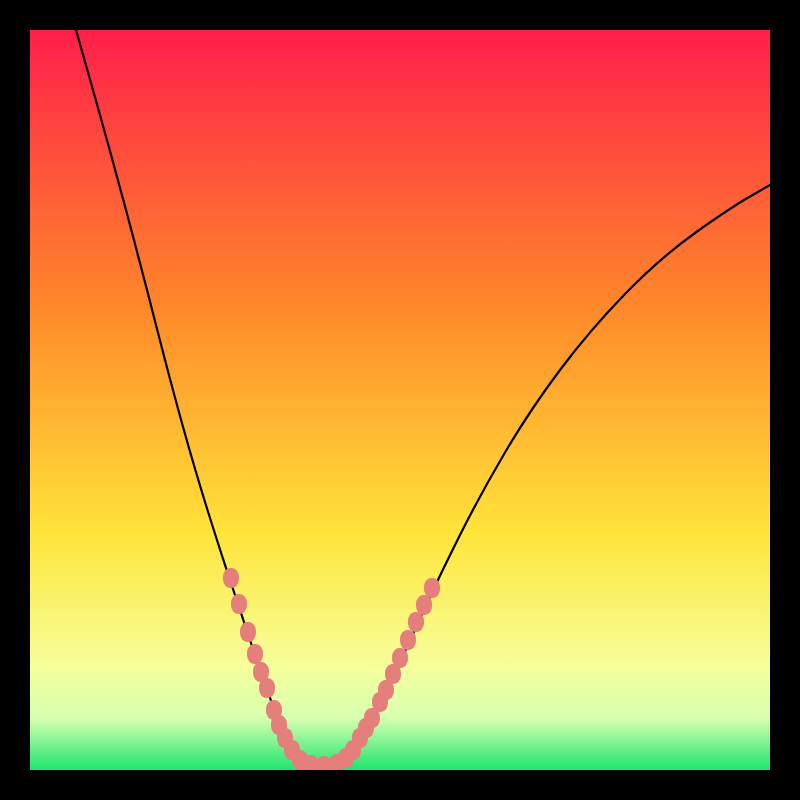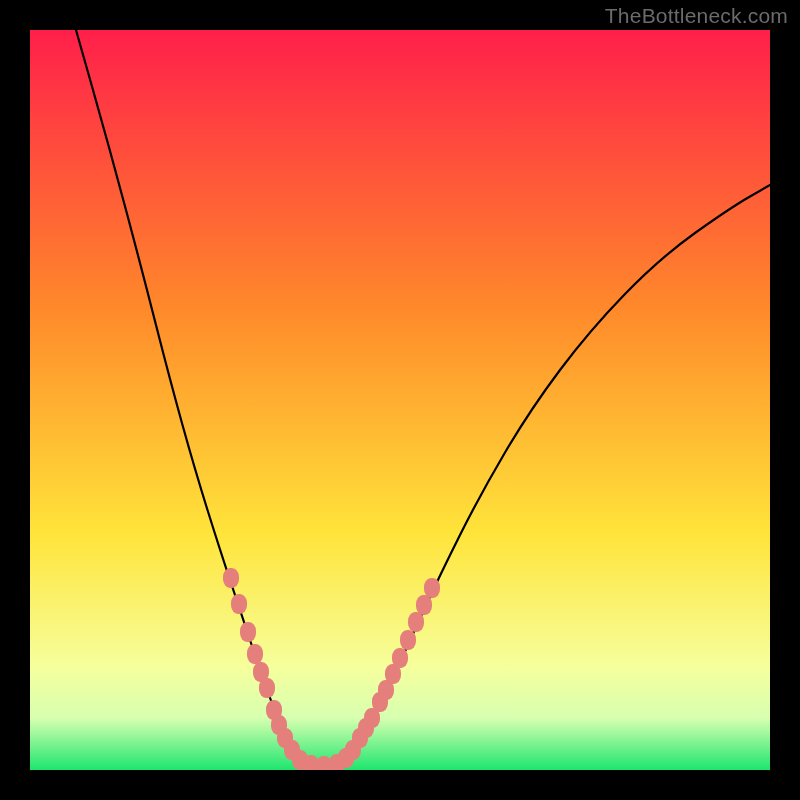--- a/index.html
+++ b/index.html
@@ -101,15 +101,14 @@
           <rect x="362" y="618" width="16" height="20" rx="7" ry="9" class="pt" fill="#e57f7b"></rect>
           <rect x="370" y="600" width="16" height="20" rx="7" ry="9" class="pt" fill="#e57f7b"></rect>
           <rect x="378" y="582" width="16" height="20" rx="7" ry="9" class="pt" fill="#e57f7b"></rect>
           <rect x="386" y="565" width="16" height="20" rx="7" ry="9" class="pt" fill="#e57f7b"></rect>
           <rect x="394" y="548" width="16" height="20" rx="7" ry="9" class="pt" fill="#e57f7b"></rect>
         </g>
     </svg>
 
   </div>
 
-  <div class="watermark">TheBottleneck.com</div>
 
 </div>
 
 </body></html>

